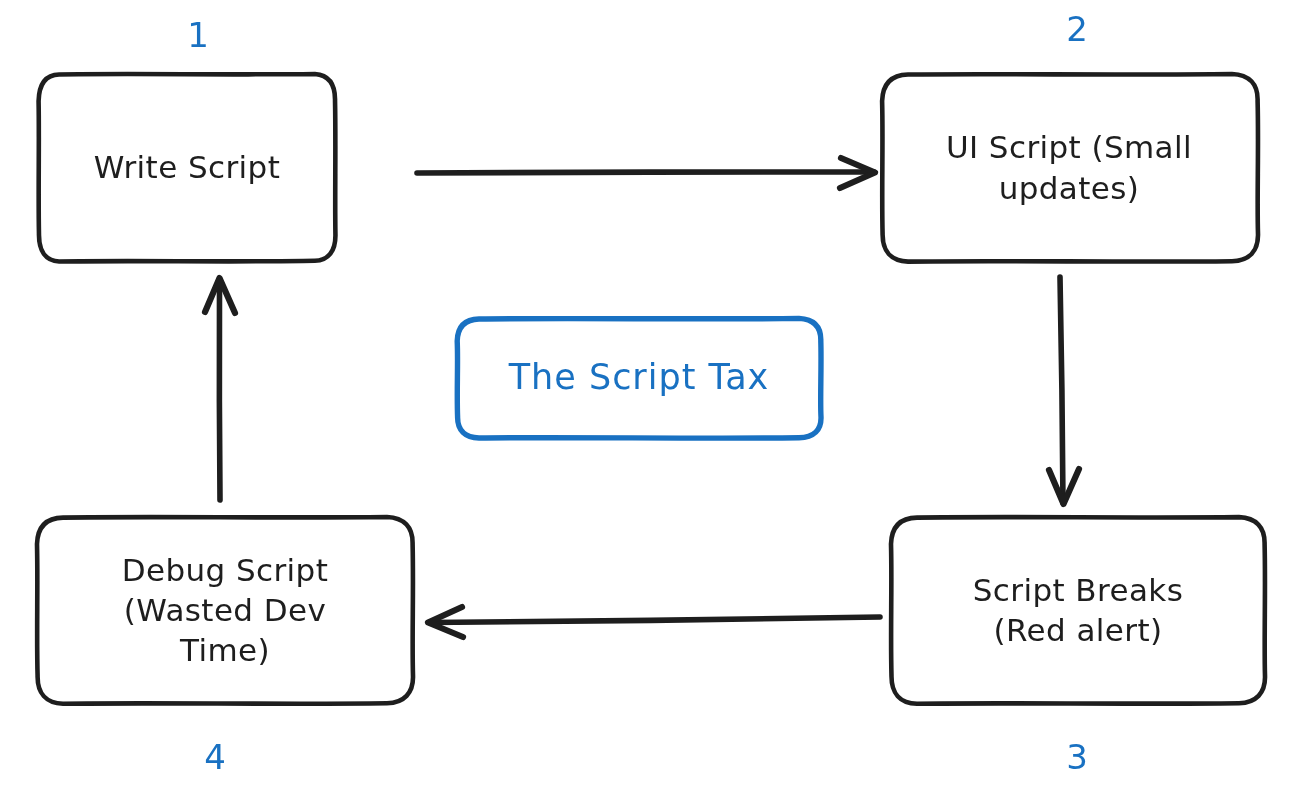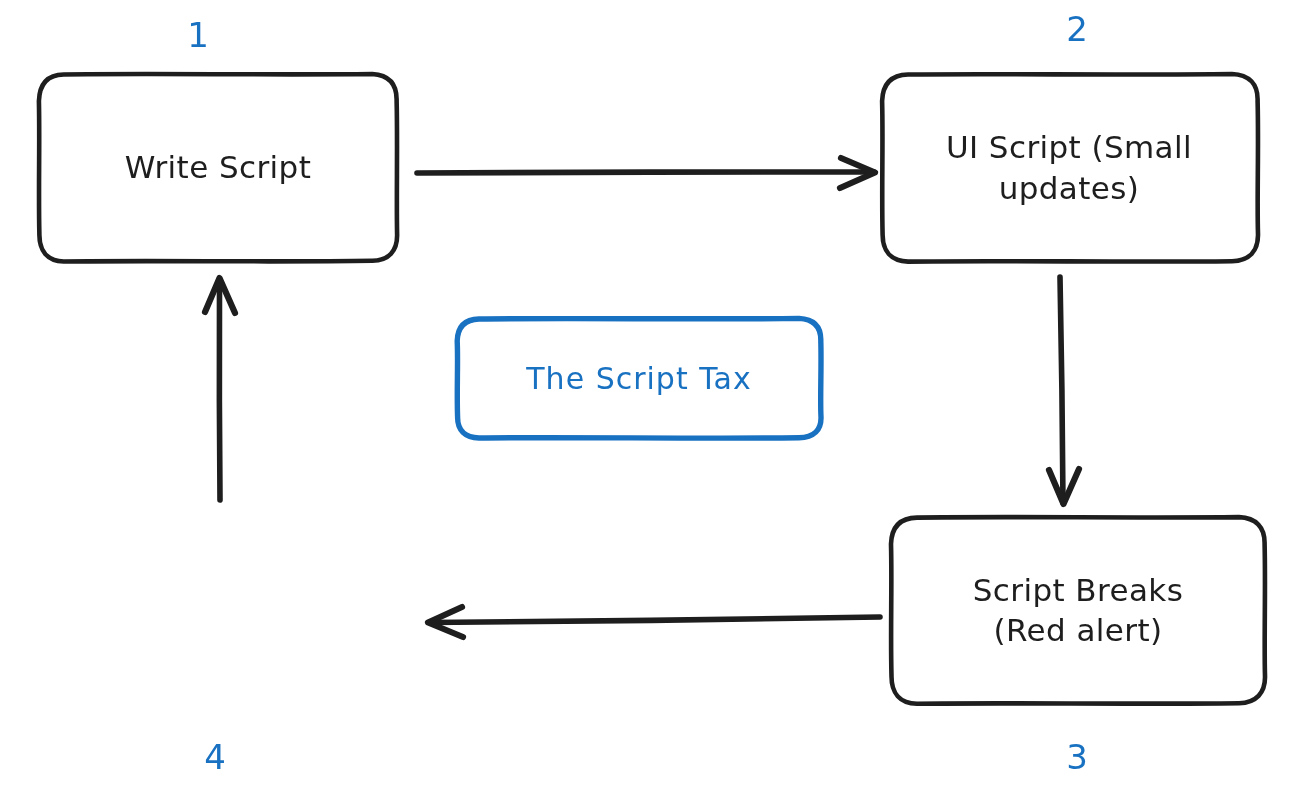--- a/index.html
+++ b/index.html
@@ -56,21 +56,21 @@
   .arrow-layer {
     position: absolute;
     left: 0; top: 0;
     width: 1310px;
     height: 800px;
     z-index: 2;
     overflow: visible;
   }
   .tax-label {
     color: #1971c2;
-    font-size: 30px;
+    font-size: 35px;
     letter-spacing: 1px;
   }
 </style>
 </head>
 <body>
 
 <div id="canvas">
 
   <svg class="arrow-layer" viewBox="0 0 1310 800">
 
@@ -88,21 +88,21 @@
       <path d="M880,617 C740,620 570,621 429,622.5" stroke="#1e1e1e" stroke-width="5.6" fill="none" stroke-linecap="round"></path>
       <path d="M462,607 L428,622.5 L463,637" stroke="#1e1e1e" stroke-width="6.2" fill="none" stroke-linecap="round" stroke-linejoin="round"></path>
     </g>
 
     <g>
       <path d="M220,500 C219.4,430 219,345 219.5,279" stroke="#1e1e1e" stroke-width="5.6" fill="none" stroke-linecap="round"></path>
       <path d="M205,312 L219.5,278 L235,313" stroke="#1e1e1e" stroke-width="6.2" fill="none" stroke-linecap="round" stroke-linejoin="round"></path>
     </g>
   </svg>
 
-  <div class="node" style="left:37px; top:72px; width:362px; height:191px;">
+  <div class="node" style="left:37px; top:72px; width:300px; height:191px;">
     <svg class="sketch-rect" viewBox="0 0 380 191" preserveAspectRatio="none">
       <path d="M28,2.5 C110,1.2 250,3.1 352,2 C369,3 378,12 377.5,29 C378.6,70 377.2,125 378,162
                C378.6,179 369,188.6 352,188.8 C255,190.2 120,188.4 28,189.5
                C11,189 2.2,179 2.5,162 C1.4,120 3,70 2,29 C2.6,12 11,2.8 28,2.5 Z" fill="#ffffff" stroke="#1e1e1e" stroke-width="4.6" stroke-linecap="round" stroke-linejoin="round" vector-effect="non-scaling-stroke"></path>
     </svg>
     <span class="node-label">Write Script</span>
   </div>
   <div class="num" style="left:168px; top:18px;">1</div>
 
   <div class="node" style="left:880px; top:72px; width:380px; height:191px;">
@@ -120,20 +120,30 @@
     <svg class="sketch-rect" viewBox="0 0 378 190" preserveAspectRatio="none">
       <path d="M28,2.6 C112,1.3 252,3.2 350,2.1 C367,2.9 376,12 375.6,29 C376.7,72 375,126 376,161
                C376.5,178 367,187.8 350,188.2 C252,189.6 115,187.5 28,188.8
                C11,188.4 2.3,178 2.5,161 C1.3,118 3.1,68 2,29 C2.6,12 11,2.9 28,2.6 Z" fill="#ffffff" stroke="#1e1e1e" stroke-width="4.6" stroke-linecap="round" stroke-linejoin="round" vector-effect="non-scaling-stroke"></path>
     </svg>
     <span class="node-label">Script Breaks
 (Red alert)</span>
   </div>
   <div class="num" style="left:1047px; top:740px;">3</div>
 
+  <div class="node" style="left:35px; top:515px; width:380px; height:190px;">
+    <svg class="sketch-rect" viewBox="0 0 380 190" preserveAspectRatio="none">
+      <path d="M28,2.6 C118,1.2 246,3.3 352,2 C369,2.8 378,12 377.6,29 C378.7,75 376.9,124 378,161
+               C378.5,178 369,187.8 352,188.3 C248,189.7 116,187.4 28,188.8
+               C11,188.3 2.3,178 2.6,161 C1.4,120 3,70 2,29 C2.6,12 11,2.9 28,2.6 Z" fill="#ffffff" stroke="#1e1e1e" stroke-width="4.6" stroke-linecap="round" stroke-linejoin="round" vector-effect="non-scaling-stroke"></path>
+    </svg>
+    <span class="node-label">Debug Script
+(Wasted Dev
+Time)</span>
+  </div>
   <div class="num" style="left:185px; top:740px;">4</div>
 
   <div class="node" style="left:455px; top:316px; width:368px; height:124px; z-index:4;">
     <svg class="sketch-rect" viewBox="0 0 368 124" preserveAspectRatio="none">
       <path d="M24,3 C110,1.8 248,3.6 344,2.4 C359,3.2 366.2,11 365.8,25 C366.6,50 365,84 366,101
                C366.4,114 359,121.4 344,121.8 C248,122.9 112,121 24,122
                C10,121.6 2.4,114 2.6,101 C1.6,76 3.2,46 2.2,25 C2.6,11 10,3.4 24,3 Z" fill="#ffffff" stroke="#1971c2" stroke-width="5.4" stroke-linecap="round" stroke-linejoin="round" vector-effect="non-scaling-stroke"></path>
     </svg>
     <span class="node-label tax-label">The Script Tax</span>
   </div>

